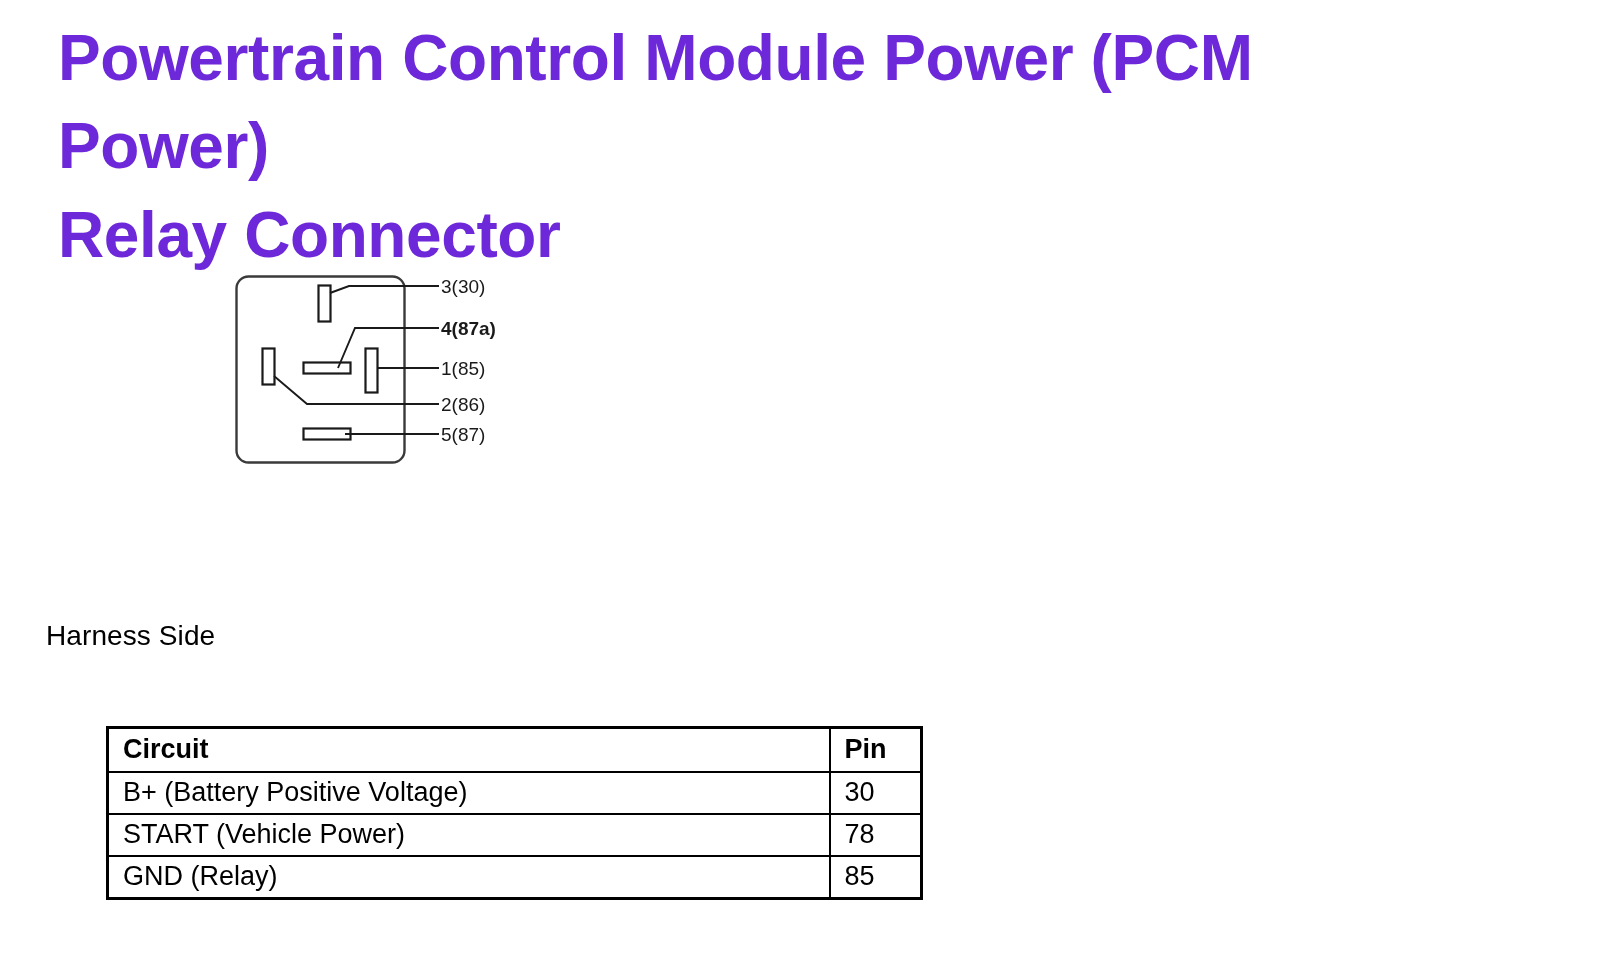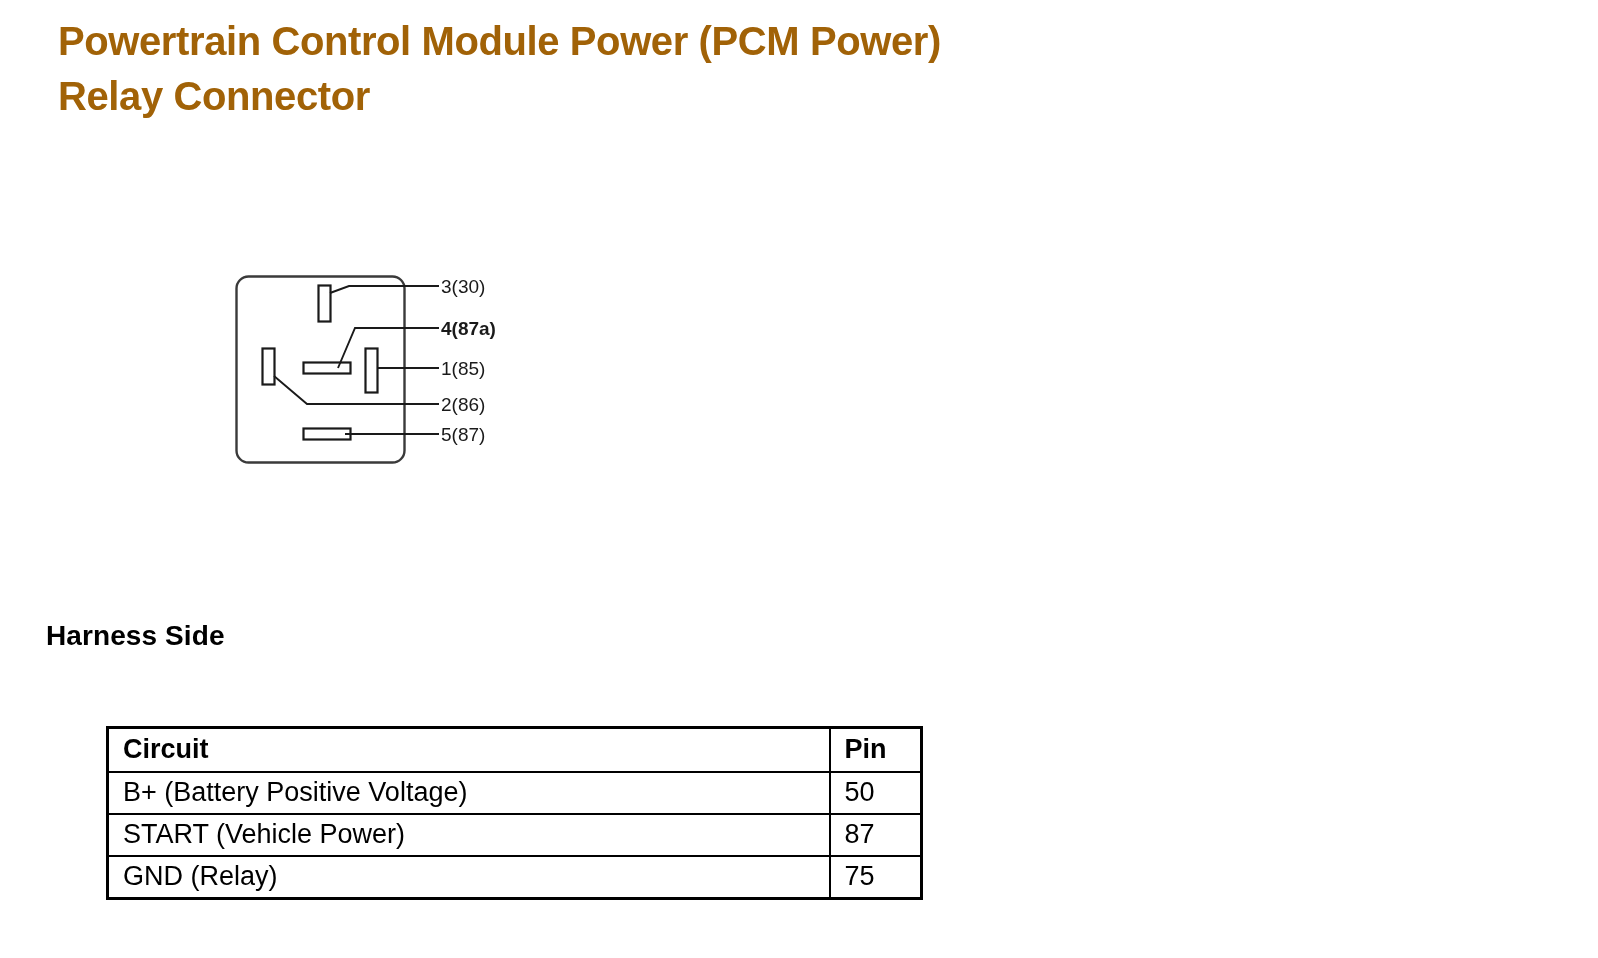--- a/index.html
+++ b/index.html
@@ -19,24 +19,24 @@
   }
 
   
   .page-title {
     position: absolute;
     left: 58px;
     top: 14px;
     width: 1320px;
     font-family: "Liberation Sans", sans-serif;
     font-weight: bold;
-    font-size: 40px;
+    font-size: 64px;
     line-height: 1.38;
     letter-spacing: -0.4px;
-    color: #a16207;
+    color: #6d28d9;
     white-space: pre-line;
   }
 
   
   .diagram {
     position: absolute;
     left: 225px;
     top: 262px;
     width: 320px;
     height: 220px;
@@ -46,21 +46,21 @@
     display: block;
   }
 
   
   .harness-caption {
     position: absolute;
     left: 46px;
     top: 620px;
     font-family: "Liberation Sans", sans-serif;
     font-size: 28px;
-    font-weight: bold;
+    font-weight: normal;
     color: #000000;
     letter-spacing: 0.1px;
   }
 
   
   .circuit-table-wrap {
     position: absolute;
     left: 106px;
     top: 726px;
     width: 814px;
@@ -145,25 +145,25 @@
     </colgroup>
     <thead>
       <tr class="header-row">
         <th>Circuit</th>
         <th>Pin</th>
       </tr>
     </thead>
     <tbody>
       <tr>
         <td>B+ (Battery Positive Voltage)</td>
-        <td>50</td>
+        <td>30</td>
       </tr>
       <tr>
         <td>START (Vehicle Power)</td>
-        <td>87</td>
+        <td>78</td>
       </tr>
       <tr>
         <td>GND (Relay)</td>
-        <td>75</td>
+        <td>85</td>
       </tr>
     </tbody>
   </table>
 </div>
 
 </body></html>

